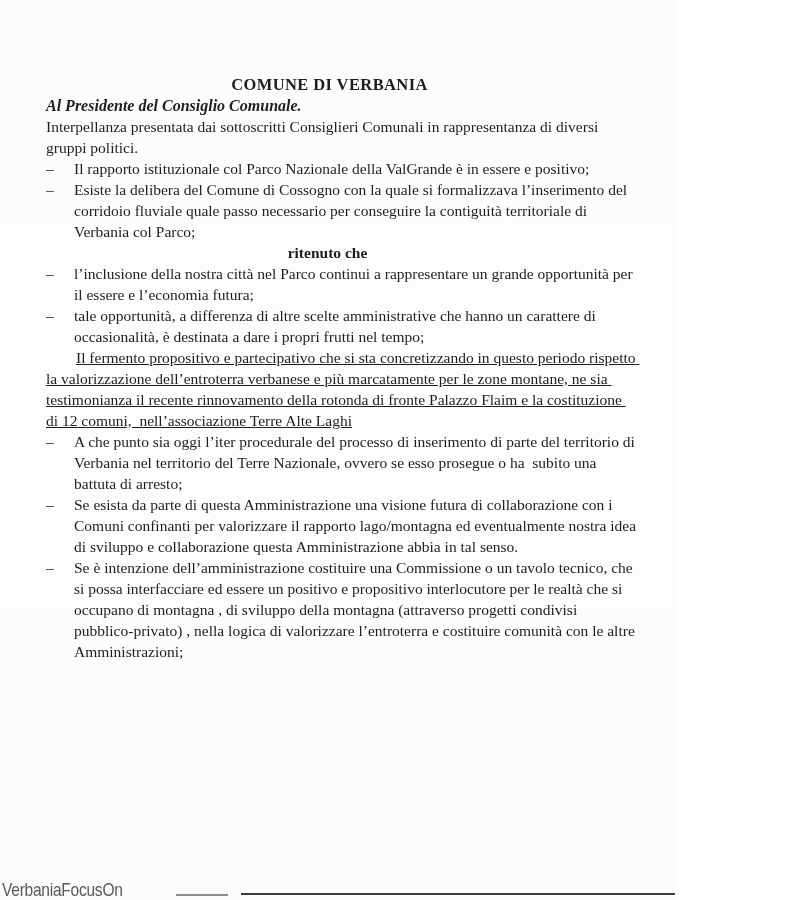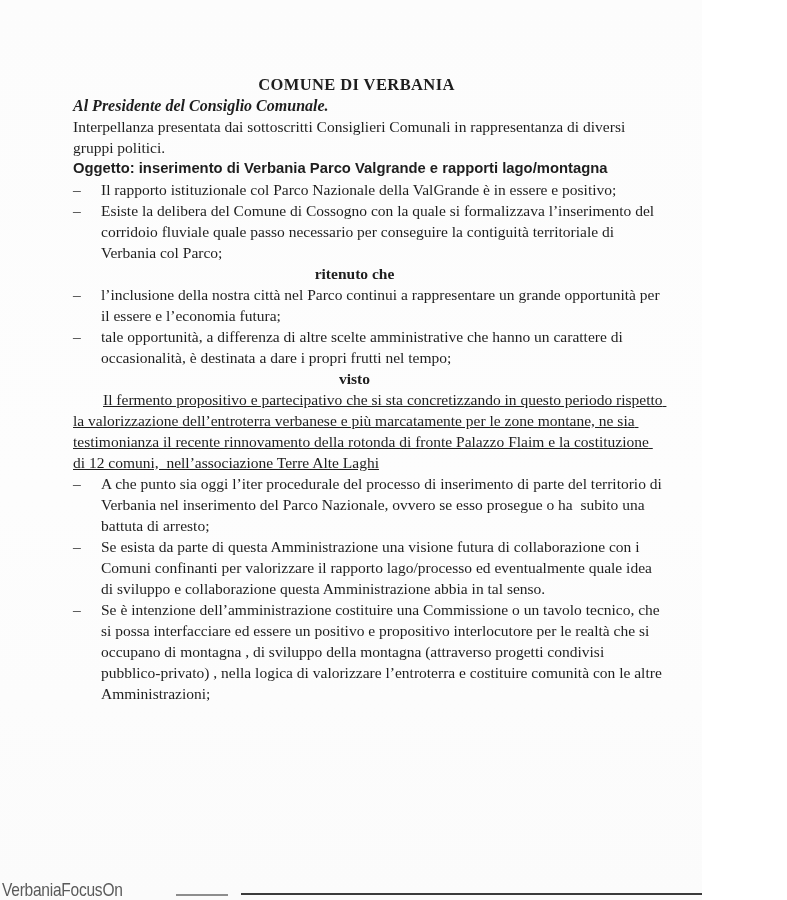--- a/index.html
+++ b/index.html
@@ -10,21 +10,20 @@
   .page {
     position: relative;
     width: 675px;
     height: 900px;
     overflow: hidden;
     background: linear-gradient(180deg, #fcfcfc 0%, #fdfdfd 55%, #fbfbfb 100%);
     font-family: "Liberation Serif", serif;
     color: #1e1e1e;
     font-size: 15.5px;
     line-height: 21px;
-    padding-left: 27px;
   }
   .content {
     padding: 74px 38px 0 46px;
   }
   .content p, .content h1, .content h2, .content div {
     margin: 0;
     padding: 0;
   }
   .doc-title {
     text-align: center;
@@ -130,21 +129,20 @@
 
 <div class="page">
   <div class="content">
 
     <h1 class="doc-title">COMUNE DI VERBANIA</h1>
 
     <p class="addressee">Al Presidente del Consiglio Comunale.</p>
 
     <p class="intro">Interpellanza presentata dai sottoscritti Consiglieri Comunali in rappresentanza di diversi gruppi politici.</p>
 
-    <p class="subject">Oggetto: inserimento di Verbania Parco Valgrande e rapporti lago/montagna</p>
 
     <div class="dash-list dl-considerato">
       <div class="li">
         <span class="marker">–</span>
         <span class="txt">Il rapporto istituzionale col Parco Nazionale della ValGrande è in essere e positivo;</span>
       </div>
       <div class="li">
         <span class="marker">–</span>
         <span class="txt">Esiste la delibera del Comune di Cossogno con la quale si formalizzava l’inserimento del corridoio fluviale quale passo necessario per conseguire la contiguità territoriale di Verbania col Parco;</span>
       </div>
@@ -155,31 +153,30 @@
       <div class="li">
         <span class="marker">–</span>
         <span class="txt">l’inclusione della nostra città nel Parco continui a rappresentare un grande opportunità per il essere e l’economia futura;</span>
       </div>
       <div class="li">
         <span class="marker">–</span>
         <span class="txt">tale opportunità, a differenza di altre scelte amministrative che hanno un carattere di occasionalità, è destinata a dare i propri frutti nel tempo;</span>
       </div>
     </div>
 
-    <h2 class="sec sec-visto">visto</h2>
     <p class="para-visto">Il fermento propositivo e partecipativo che si sta concretizzando in questo periodo rispetto la valorizzazione dell’entroterra verbanese e più marcatamente per le zone montane, ne sia testimonianza il recente rinnovamento della rotonda di fronte Palazzo Flaim e la costituzione di 12 comuni,  nell’associazione Terre Alte Laghi</p>
 
     <div class="dash-list dl-richieste">
       <div class="li">
         <span class="marker">–</span>
-        <span class="txt">A che punto sia oggi l’iter procedurale del processo di inserimento di parte del territorio di Verbania nel inserimento del Parco Nazionale, ovvero se esso prosegue o ha  subito una battuta di arresto;</span>
+        <span class="txt">A che punto sia oggi l’iter procedurale del processo di inserimento di parte del territorio di Verbania nel territorio del Terre Nazionale, ovvero se esso prosegue o ha  subito una battuta di arresto;</span>
       </div>
       <div class="li">
         <span class="marker">–</span>
-        <span class="txt">Se esista da parte di questa Amministrazione una visione futura di collaborazione con i Comuni confinanti per valorizzare il rapporto lago/processo ed eventualmente quale idea di sviluppo e collaborazione questa Amministrazione abbia in tal senso.</span>
+        <span class="txt">Se esista da parte di questa Amministrazione una visione futura di collaborazione con i Comuni confinanti per valorizzare il rapporto lago/montagna ed eventualmente nostra idea di sviluppo e collaborazione questa Amministrazione abbia in tal senso.</span>
       </div>
       <div class="li">
         <span class="marker">–</span>
         <span class="txt">Se è intenzione dell’amministrazione costituire una Commissione o un tavolo tecnico, che si possa interfacciare ed essere un positivo e propositivo interlocutore per le realtà che si occupano di montagna , di sviluppo della montagna (attraverso progetti condivisi pubblico-privato) , nella logica di valorizzare l’entroterra e costituire comunità con le altre Amministrazioni;</span>
       </div>
     </div>
 
   </div>
 
   <div class="watermark">VerbaniaFocusOn</div>

